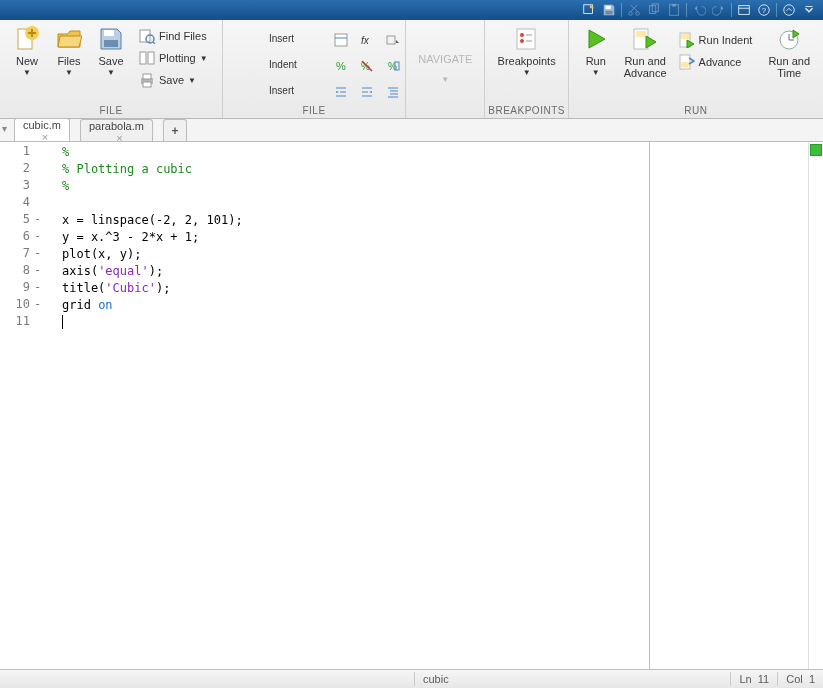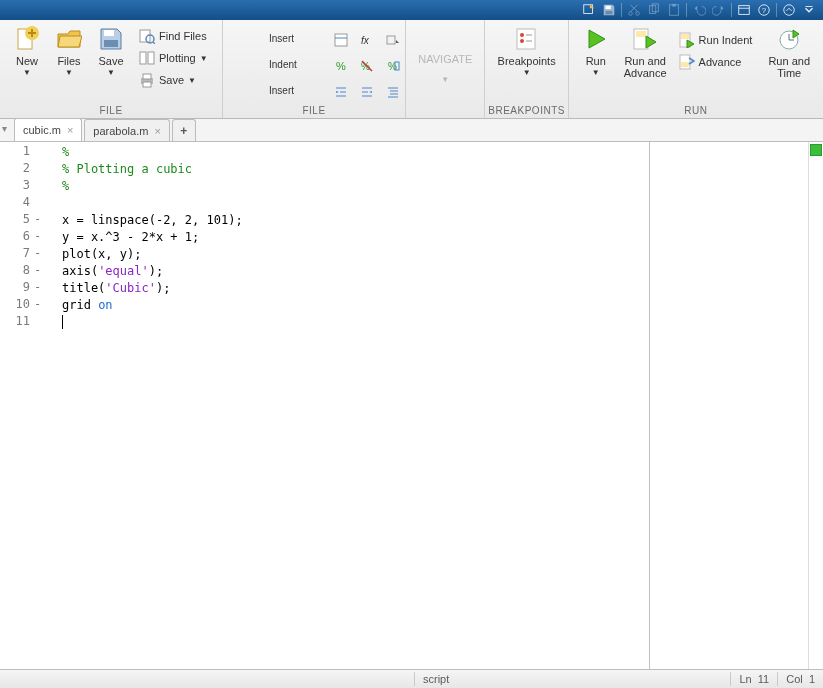--- a/index.html
+++ b/index.html
@@ -31,21 +31,21 @@
   .srow .sico{width:16px;height:16px;display:flex;align-items:center;justify-content:center;}
   .srow .slbl{font-size:11px;white-space:nowrap;}
   .srow .sdd{font-size:8px;color:#333;}
   .mini{width:18px;height:18px;border:1px solid transparent;border-radius:2px;display:flex;align-items:flex-end;justify-content:center;}
   .txt-col{display:flex;flex-direction:column;gap:6px;padding-top:6px;}
   .txt-col .trow{display:flex;align-items:center;gap:6px;}
   .txt-col .tl{font-size:10px;width:56px;margin-left:40px;}
 
   
   .filetabs{height:22px;background:#f4f4f4;border-bottom:1px solid #bcbcbc;display:flex;align-items:flex-end;padding-left:14px;position:relative;}
-  .filetab{display:flex;align-items:center;height:21px;padding:0 8px;border:1px solid #bcbcbc;border-bottom:none;background:#f0f0f0;margin-right:2px;border-top-left-radius:3px;border-top-right-radius:3px;font-size:11px;color:#444;}
+  .filetab{display:flex;align-items:center;height:21px;padding:0 8px;border:1px solid #bcbcbc;border-bottom:none;background:#f0f0f0;margin-right:10px;border-top-left-radius:3px;border-top-right-radius:3px;font-size:11px;color:#444;flex-direction:column;}
   .filetab.active{background:#fff;height:22px;}
   .ftx{margin-left:6px;color:#9a9a9a;}
   .ftplus{width:22px;height:21px;border:1px solid #bcbcbc;border-bottom:none;display:flex;align-items:center;justify-content:center;border-top-left-radius:3px;border-top-right-radius:3px;font-weight:bold;color:#555;background:#f0f0f0;}
   .ft-chev{position:absolute;left:2px;top:4px;font-size:10px;color:#888;}
 
   
   .editor-wrap{flex:1;display:flex;position:relative;background:#fff;overflow:hidden;}
   .gutter{width:30px;background:#fff;text-align:right;padding:2px 4px 0 0;font-family:Menlo,Consolas,monospace;font-size:12px;color:#7a7a7a;border-right:0px;}
   .indicator{width:10px;padding-top:2px;font-family:Menlo,Consolas,monospace;font-size:12px;color:#7a7a7a;}
   .code{flex:1;padding:2px 0 0 18px;font-family:Menlo,Consolas,monospace;font-size:12px;line-height:17px;white-space:pre;color:#000;}
@@ -429,21 +429,21 @@
     <div class="code" id="code"><div style="height:17px"><span class="c-com">%</span></div><div style="height:17px"><span class="c-com">% Plotting a cubic</span></div><div style="height:17px"><span class="c-com">%</span></div><div style="height:17px"></div><div style="height:17px"><span class="">x = linspace(-2, 2, 101);</span></div><div style="height:17px"><span class="">y = x.^3 - 2*x + 1;</span></div><div style="height:17px"><span class="">plot(x, y);</span></div><div style="height:17px"><span class="">axis(</span><span class="c-str">'equal'</span><span class="">);</span></div><div style="height:17px"><span class="">title(</span><span class="c-str">'Cubic'</span><span class="">);</span></div><div style="height:17px"><span class="">grid </span><span class="c-kw">on</span></div><div style="height:17px"><span class="ed-caret"></span></div></div>
     <div class="ed-right"></div>
     <div class="msg-strip">
       <div class="msg-box"></div>
     </div>
   </div>
 
   <div class="status">
     <div class="left-pad"></div>
     <div class="sep"></div>
-    <div class="cell">script</div>
+    <div class="cell">cubic</div>
     <div class="spacer"></div>
     <div class="sep"></div>
     <div class="cell">
       <span>Ln</span>&nbsp;&nbsp;<span>11</span>
     </div>
     <div class="sep"></div>
     <div class="cell">
       <span>Col</span>&nbsp;&nbsp;<span>1</span>
     </div>
   </div>

